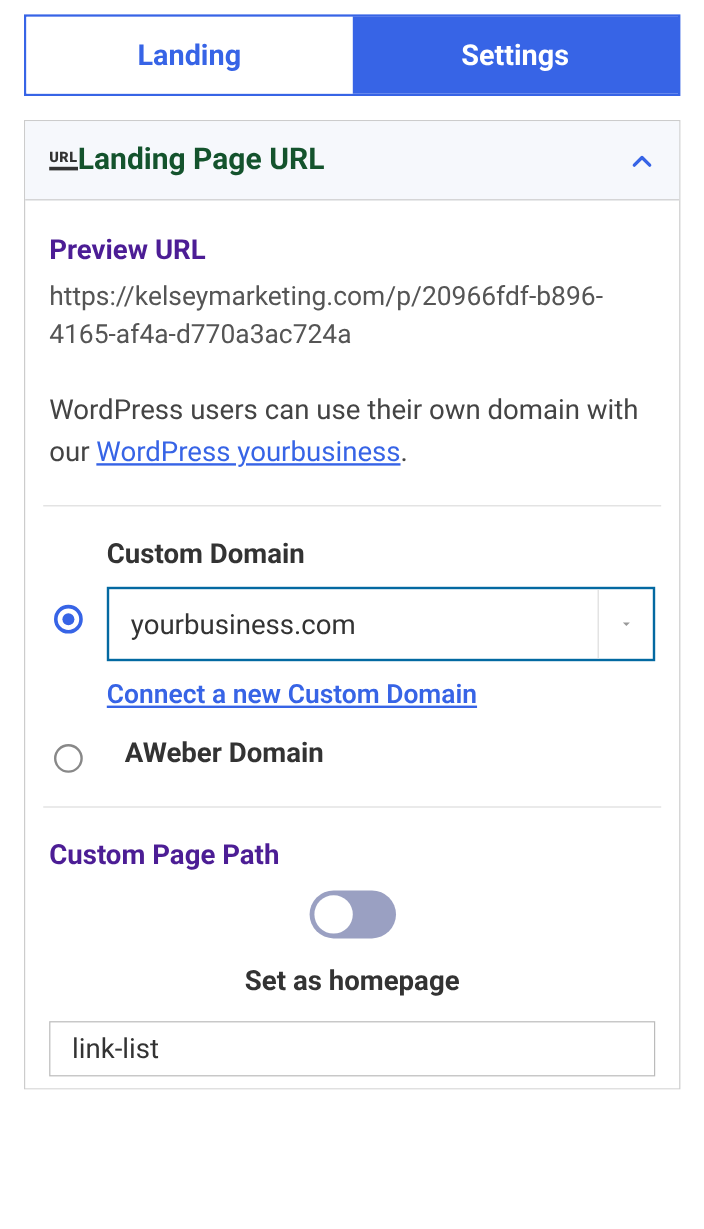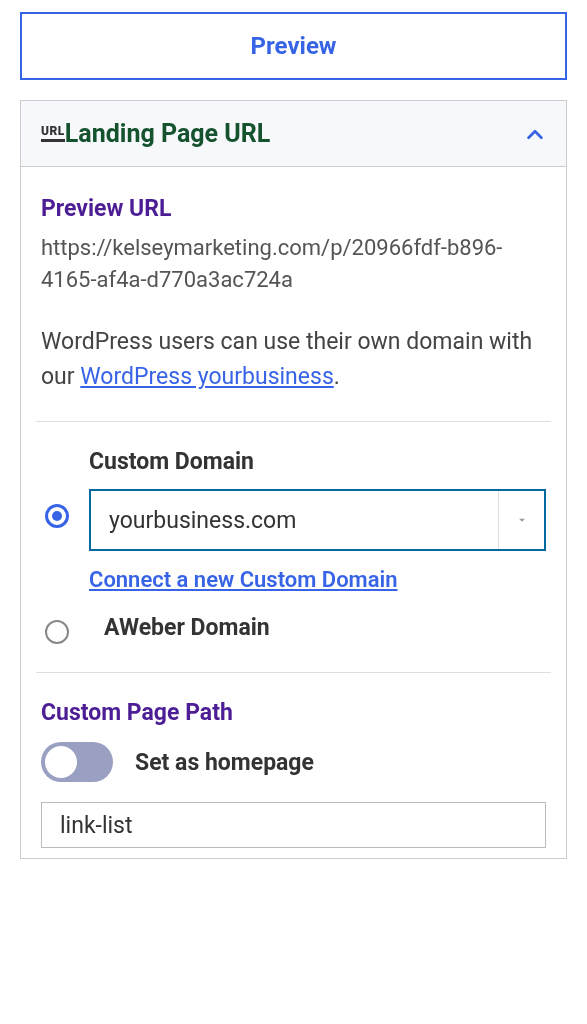--- a/index.html
+++ b/index.html
@@ -155,20 +155,21 @@
   }
 
   .aweber-row { margin-top: 22px; margin-bottom: 28px; gap: 35px; }
 
   .toggle-row {
     display: flex;
     align-items: center;
     gap: 22px;
     margin-bottom: 20px;
     margin-top: 16px;
+    flex-direction: column;
   }
   .toggle {
     width: 72px; height: 40px;
     background: #9aa0c2;
     border-radius: 40px;
     position: relative;
     cursor: pointer;
     flex-shrink: 0;
   }
   .toggle::after {
@@ -187,21 +188,22 @@
     padding: 0 18px;
     font-size: 23px;
     color: #333;
     font-family: inherit;
   }
 </style>
 </head>
 <body>
 
 <div class="tabs">
-  <div class="tab tab-design">Preview</div>
+  <div class="tab tab-design">Landing</div>
+  <div class="tab tab-settings">Settings</div>
 </div>
 
 <div class="panel">
   <div class="panel-header">
     <div class="panel-header-left">
       <span class="url-badge">URL</span>
       <span class="header-title">Landing Page URL</span>
     </div>
     <svg class="chevron" viewBox="0 0 24 24" fill="none" stroke="currentColor" stroke-width="3" stroke-linecap="round" stroke-linejoin="round">
         <polyline points="5 16 12 9 19 16"></polyline>

